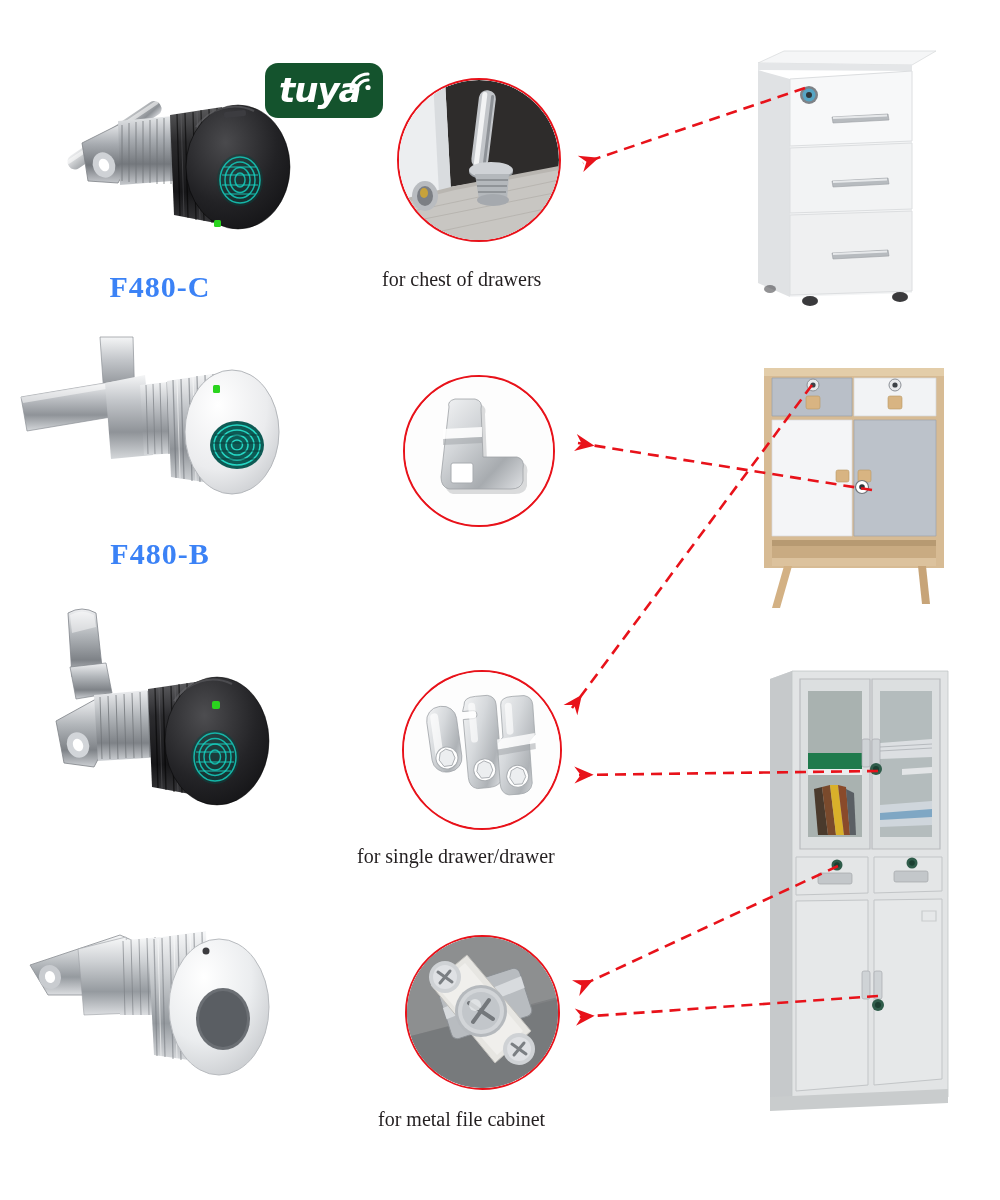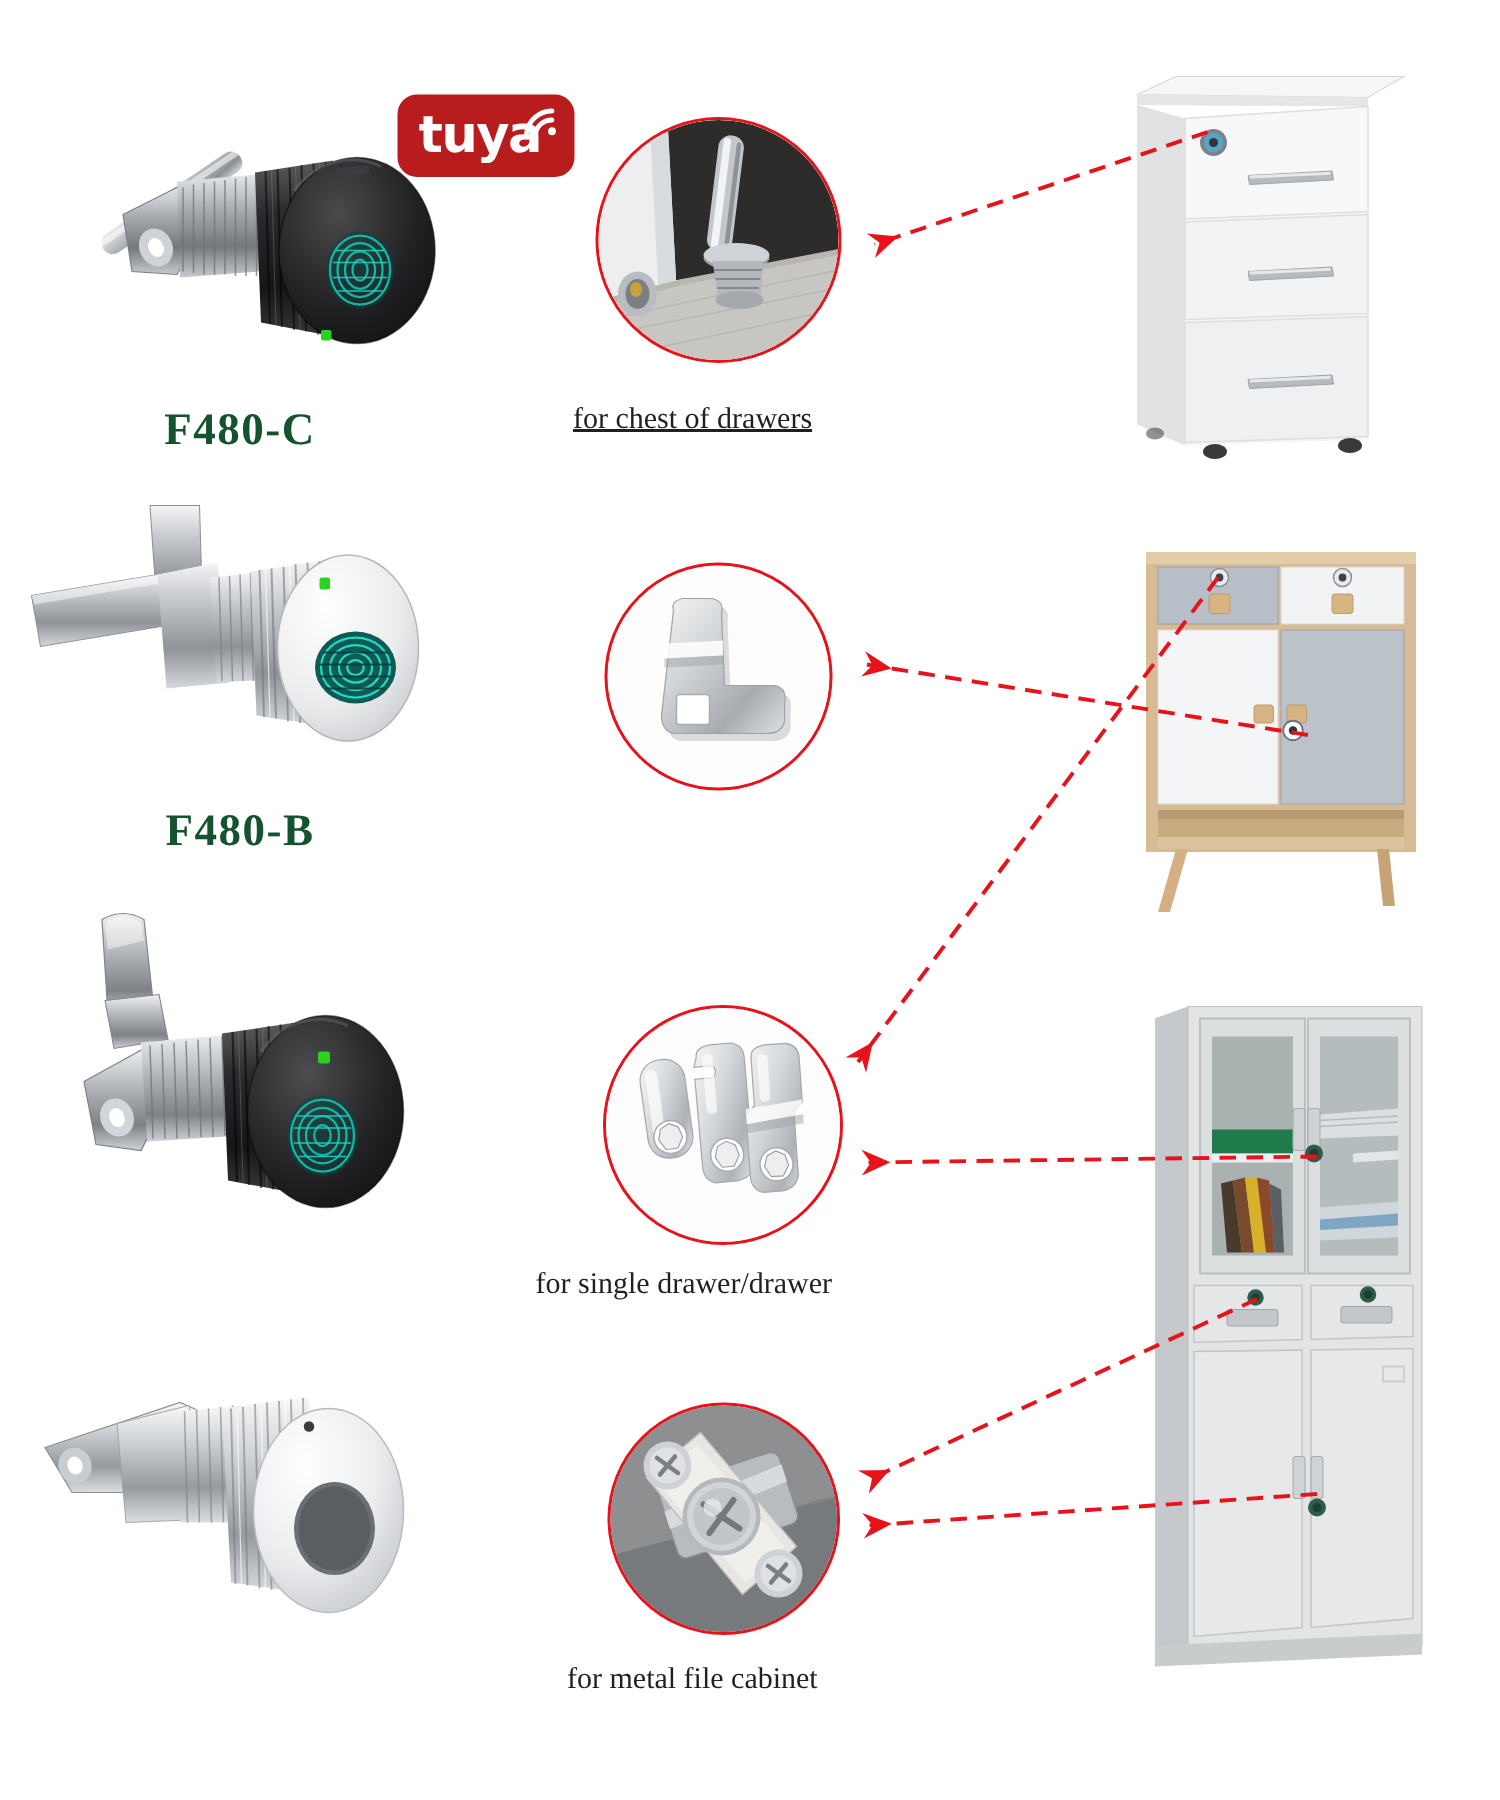--- a/index.html
+++ b/index.html
@@ -16,21 +16,21 @@
   .stage { position: absolute; inset: 0; }
 
   .abs { position: absolute; }
 
   
   .model-label {
     position: absolute;
     font-family: "Liberation Serif", serif;
     font-weight: bold;
     font-size: 30px;
-    color: #14532d;
+    color: #3b82f6;
     letter-spacing: 1px;
     white-space: nowrap;
     text-align: center;
   }
 
   
   .caption {
     position: absolute;
     font-family: "Liberation Serif", serif;
     font-size: 20px;
@@ -44,22 +44,23 @@
     border-radius: 50%;
     border: 2.5px solid #e8121a;
     overflow: hidden;
     background: #fdfdfd;
   }
   .detail-inner { position:absolute; inset:0; border-radius:50%; overflow:hidden; }
 
   
   .tuya-logo {
     position: absolute;
-    background: #b91c1c;
+    background: #14532d;
     border-radius: 13px;
+    font-style: italic;
   }
   .tuya-word {
     position: absolute;
     left: 14px; top: 50%;
     transform: translateY(-52%);
     color: #ffffff;
     font-family: "DejaVu Sans", sans-serif;
     font-weight: bold;
     font-size: 34px;
     letter-spacing: -1px;
@@ -427,21 +428,21 @@
           <line x1="79" y1="112" x2="107" y2="112"></line>
         </g>
         <ellipse cx="94" cy="120" rx="16" ry="6" fill="#a5a9ae"></ellipse>
 
         <ellipse cx="26" cy="116" rx="13" ry="15" fill="#b9bcc0"></ellipse>
         <ellipse cx="26" cy="116" rx="8" ry="10" fill="#7c7f84"></ellipse>
         <ellipse cx="25" cy="113" rx="4" ry="5" fill="#c8a23a"></ellipse>
       </svg>
     </div>
   </div>
-  <div class="caption" style="left:382px; top:268px;text-decoration:underline;">for chest of drawers</div>
+  <div class="caption" style="left:382px; top:268px;">for chest of drawers</div>
 
   <div class="detail-circle" style="left:403px; top:375px; width:152px; height:152px;">
     <div class="detail-inner">
       <svg width="148" height="148" viewBox="0 0 148 148">
         <rect x="0" y="0" width="148" height="148" fill="#fdfdfd"></rect>
         <defs>
           <linearGradient id="camL" x1="0" y1="0" x2="1" y2="1">
             <stop offset="0" stop-color="#f3f4f5"></stop>
               <stop offset="0.35" stop-color="#d3d6d9"></stop>
             <stop offset="0.72" stop-color="#a7abaf"></stop>

